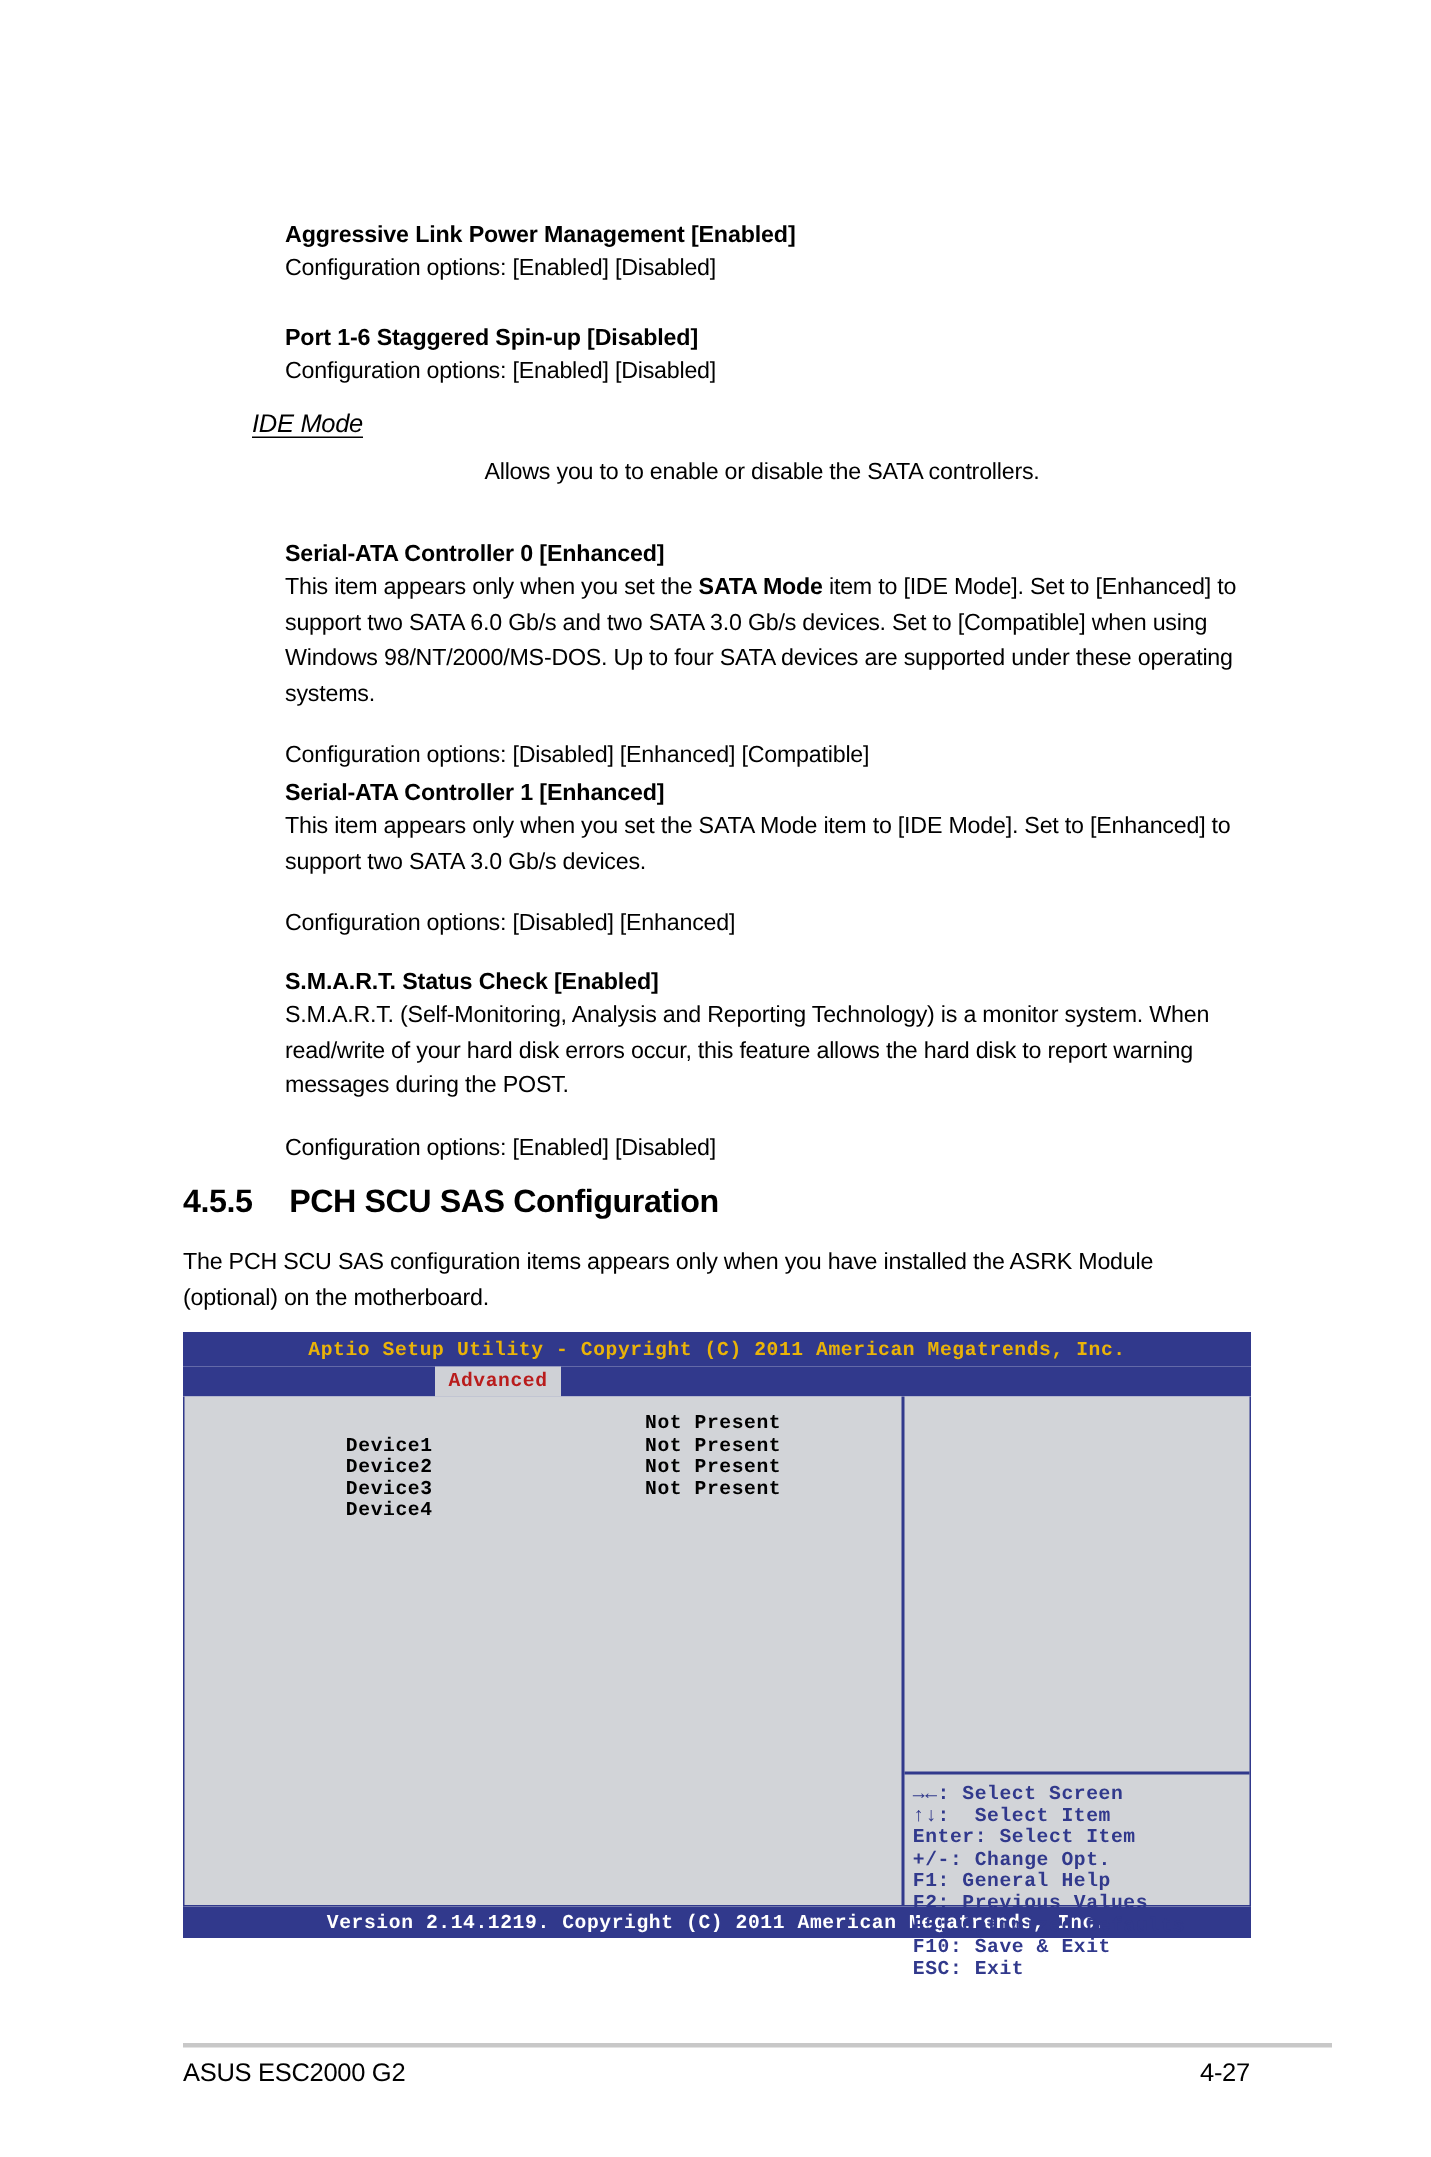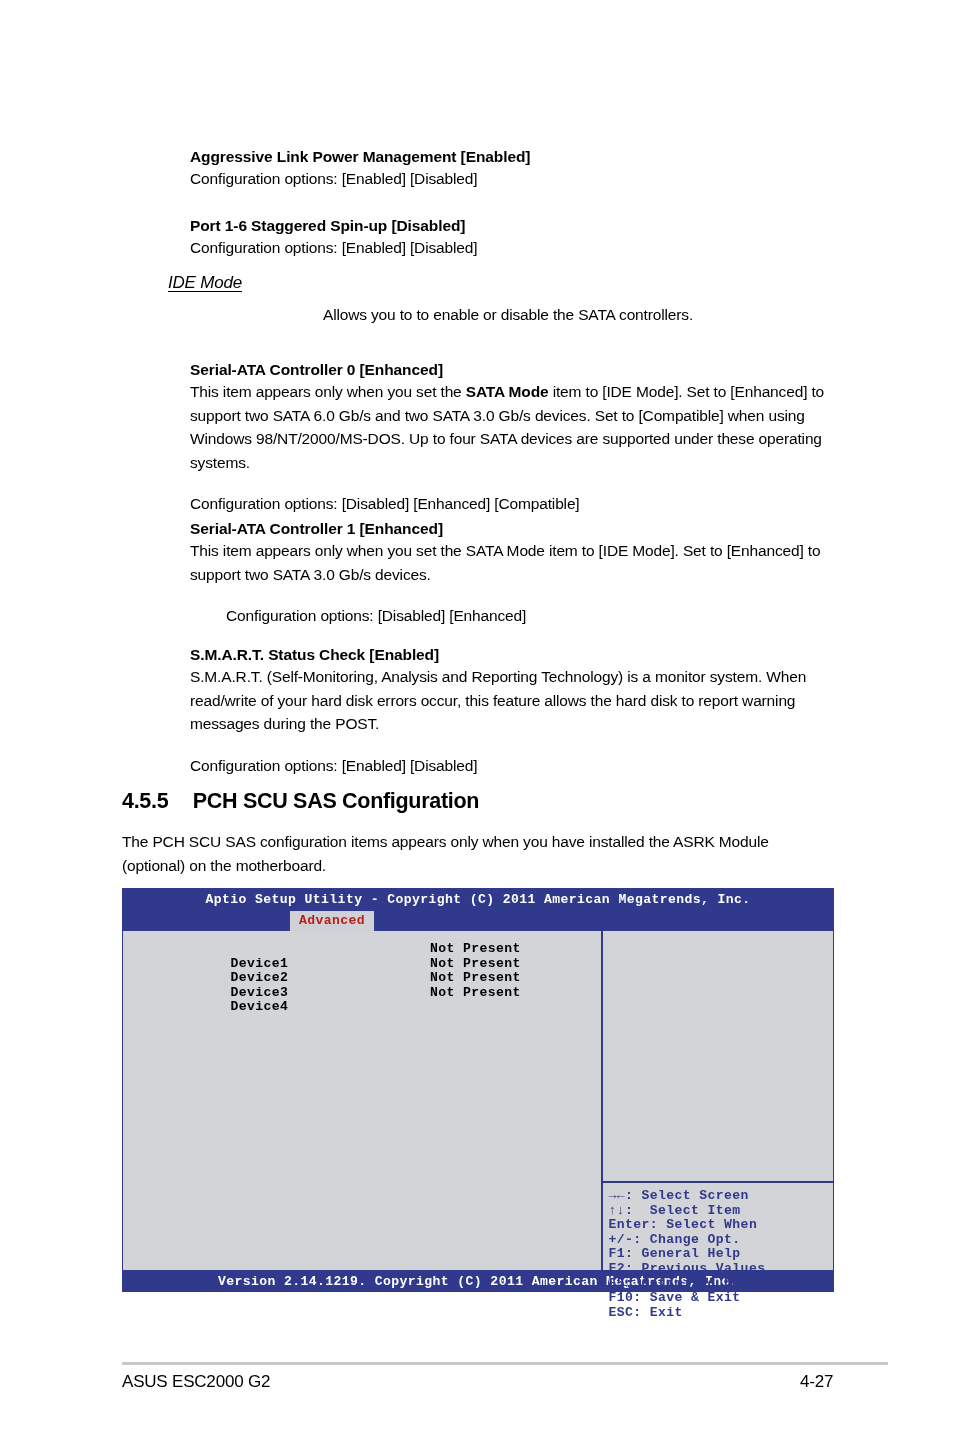--- a/index.html
+++ b/index.html
@@ -65,21 +65,21 @@
     left: 122px;
     top: 888px;
     width: 712px;
     font-family: "Liberation Mono", "DejaVu Sans Mono", monospace;
     font-size: 13.1px;
     font-weight: bold;
     letter-spacing: 0.4px;
   }
   .bios-topbar {
     background: #31398c;
-    color: #ffffff;
+    color: #eab308;
     height: 23px;
     line-height: 23px;
     text-align: center;
     white-space: pre;
   }
   .bios-tabbar {
     background: #31398c;
     height: 20px;
     position: relative;
   }
@@ -214,21 +214,21 @@
 
   <div class="block" style="left:190px; top:343px; width:642px;margin-top:16px;">
     <div class="item-title">Serial-ATA Controller 0 [Enhanced]</div>
     <div class="item-body"><span>This item appears only when you set the </span><b>SATA Mode</b><span> item to [IDE Mode]. Set to [Enhanced] to support two SATA 6.0 Gb/s and two SATA 3.0 Gb/s devices. Set to [Compatible] when using Windows 98/NT/2000/MS-DOS. Up to four SATA devices are supported under these operating systems.</span></div>
     <div class="item-body" style="margin-top:18px;">Configuration options: [Disabled] [Enhanced] [Compatible]</div>
   </div>
 
   <div class="block" style="left:190px; top:518px; width:642px;">
     <div class="item-title">Serial-ATA Controller 1 [Enhanced]</div>
     <div class="item-body">This item appears only when you set the SATA Mode item to [IDE Mode]. Set to [Enhanced] to support two SATA 3.0 Gb/s devices.</div>
-    <div class="item-body" style="margin-top:18px;margin-left:36px;">Configuration options: [Disabled] [Enhanced]</div>
+    <div class="item-body" style="margin-top:18px;">Configuration options: [Disabled] [Enhanced]</div>
   </div>
 
   <div class="block" style="left:190px; top:644px; width:642px;">
     <div class="item-title">S.M.A.R.T. Status Check [Enabled]</div>
     <div class="item-body">S.M.A.R.T. (Self-Monitoring, Analysis and Reporting Technology) is a monitor system. When read/write of your hard disk errors occur, this feature allows the hard disk to report warning messages during the POST.</div>
     <div class="item-body" style="margin-top:18px;">Configuration options: [Enabled] [Disabled]</div>
   </div>
 
   <div class="block" style="left:122px; top:789px; width:720px;">
     <span class="section-num">4.5.5</span>
@@ -266,21 +266,21 @@
         </div>
       </div>
 
       <div class="bios-divider-v"></div>
 
       <div class="bios-right">
         <div class="bios-divider-h"></div>
         <div class="bios-help">
           <div>→←: Select Screen</div>
           <div>↑↓:  Select Item</div>
-          <div>Enter: Select When</div>
+          <div>Enter: Select Item</div>
           <div>+/-: Change Opt.</div>
           <div>F1: General Help</div>
           <div>F2: Previous Values</div>
           <div>F5: Optimized Defaults</div>
           <div>F10: Save &amp; Exit</div>
           <div>ESC: Exit</div>
         </div>
       </div>
 
     </div>

